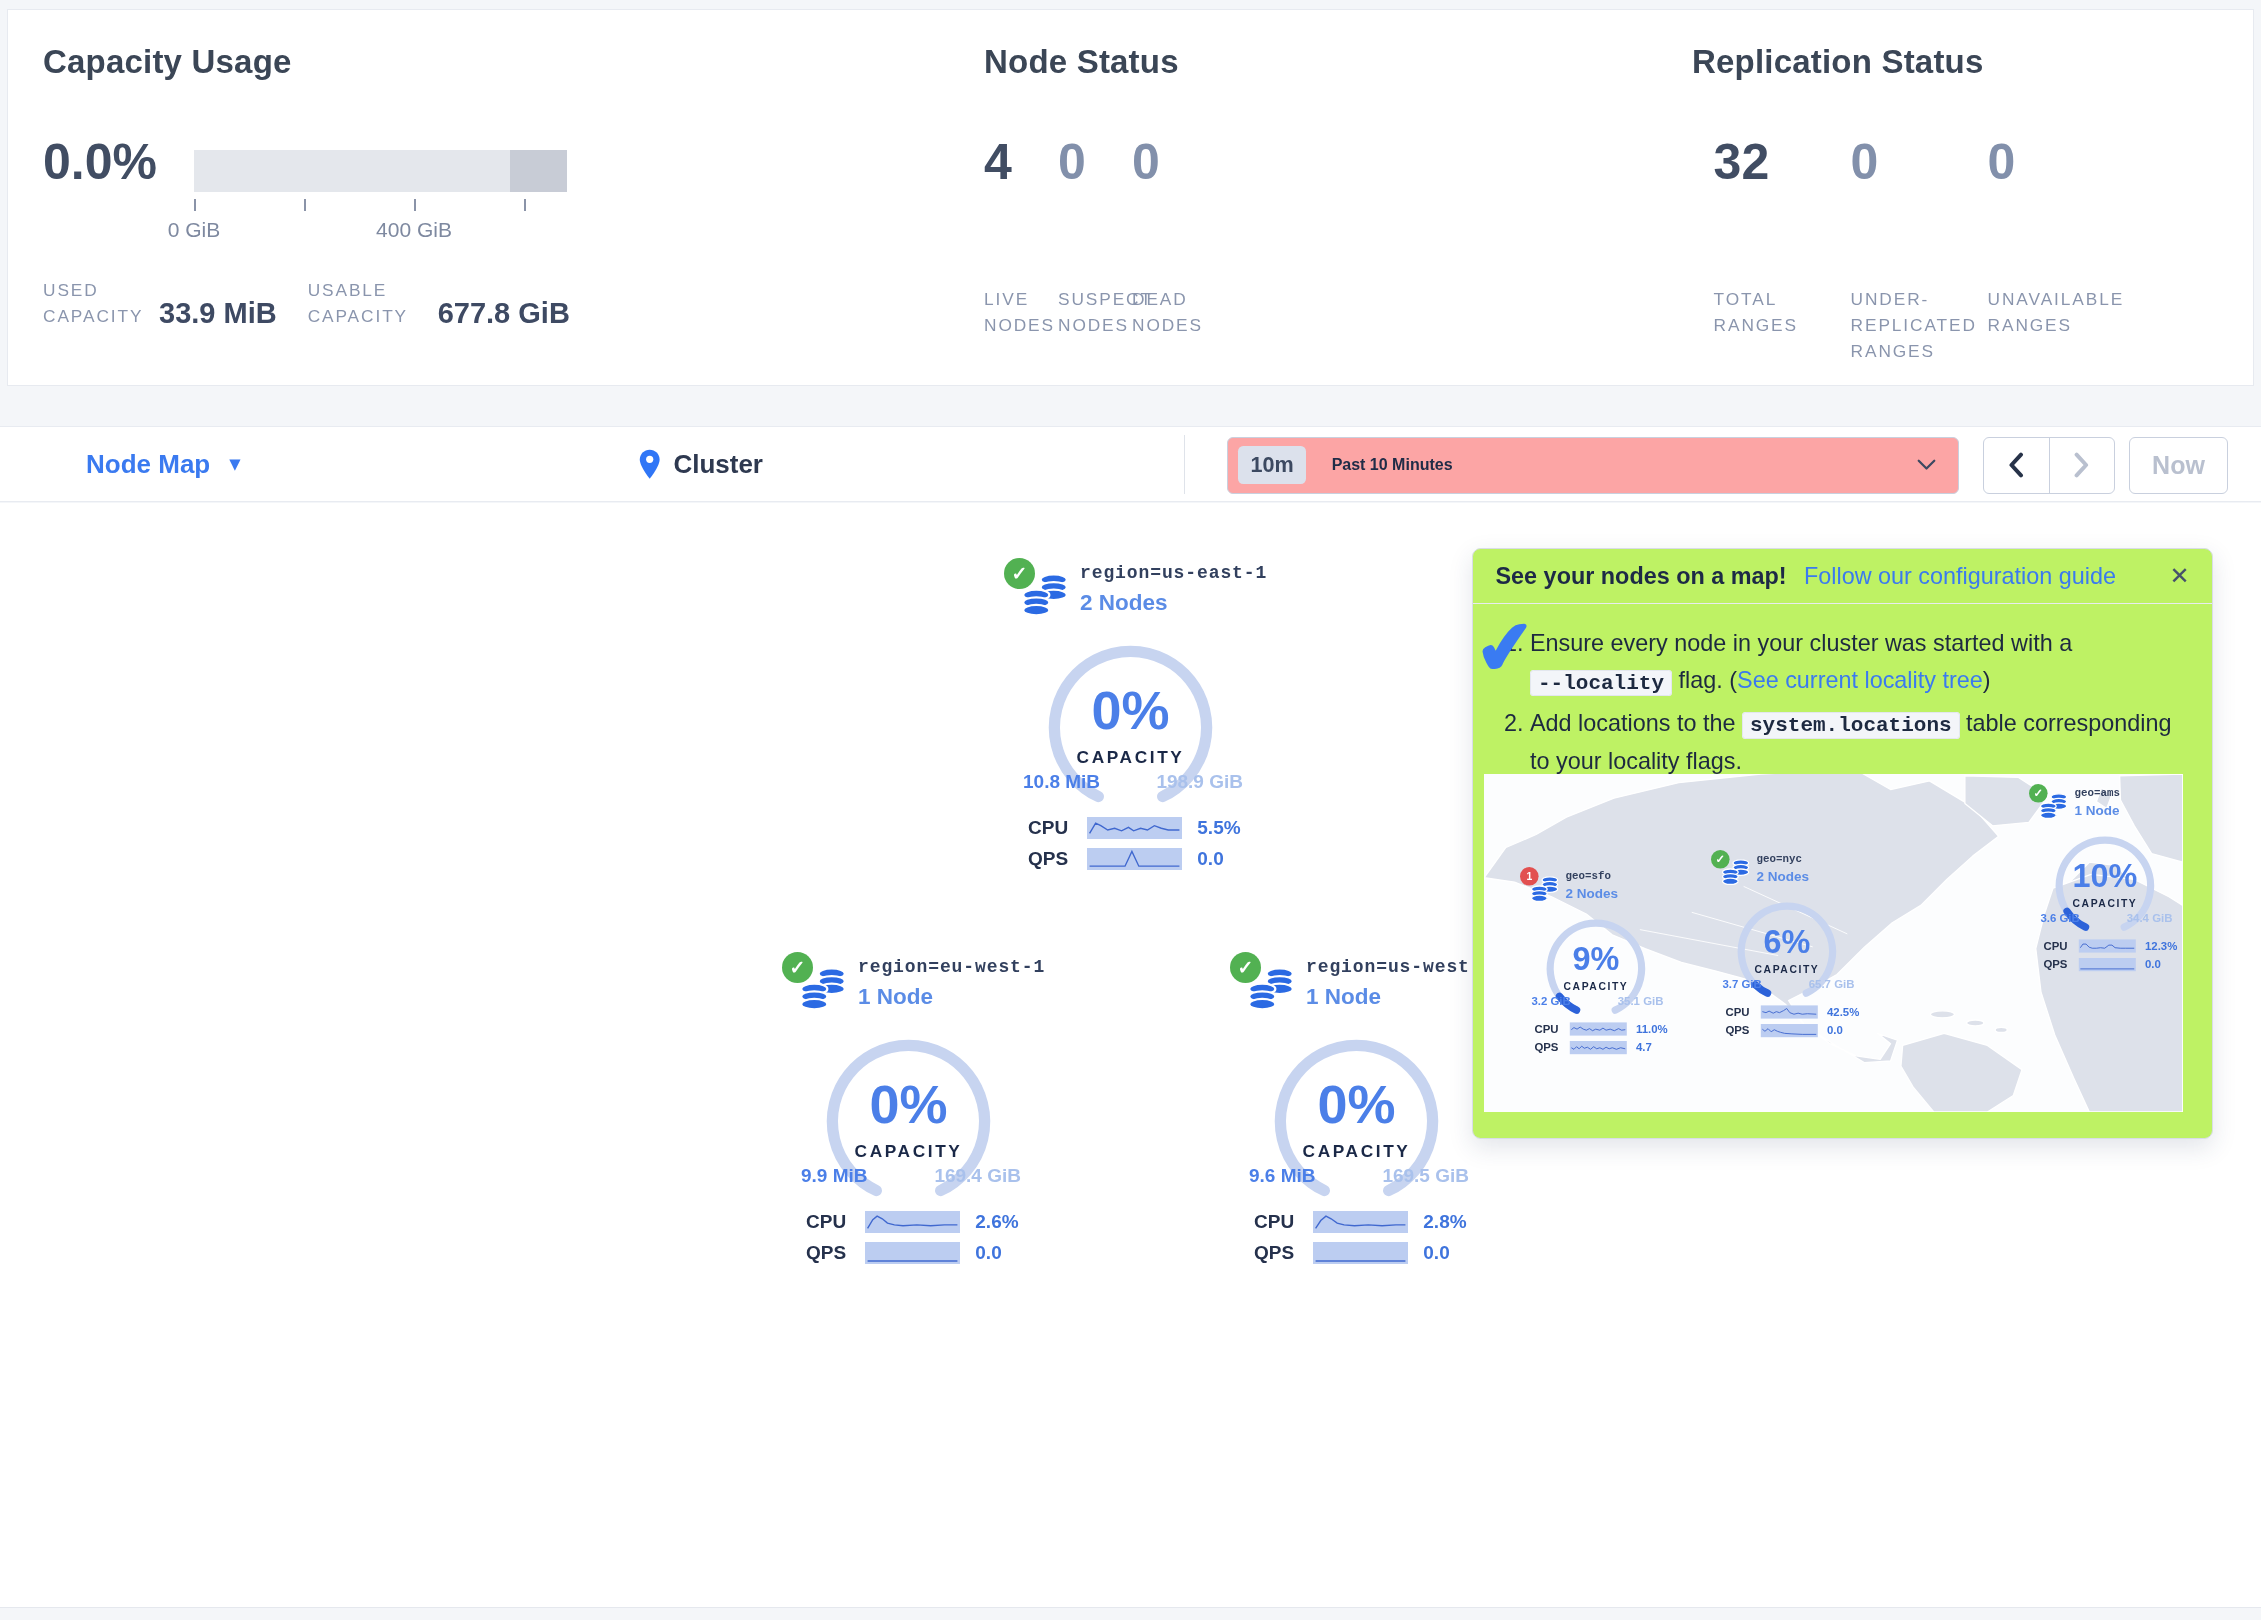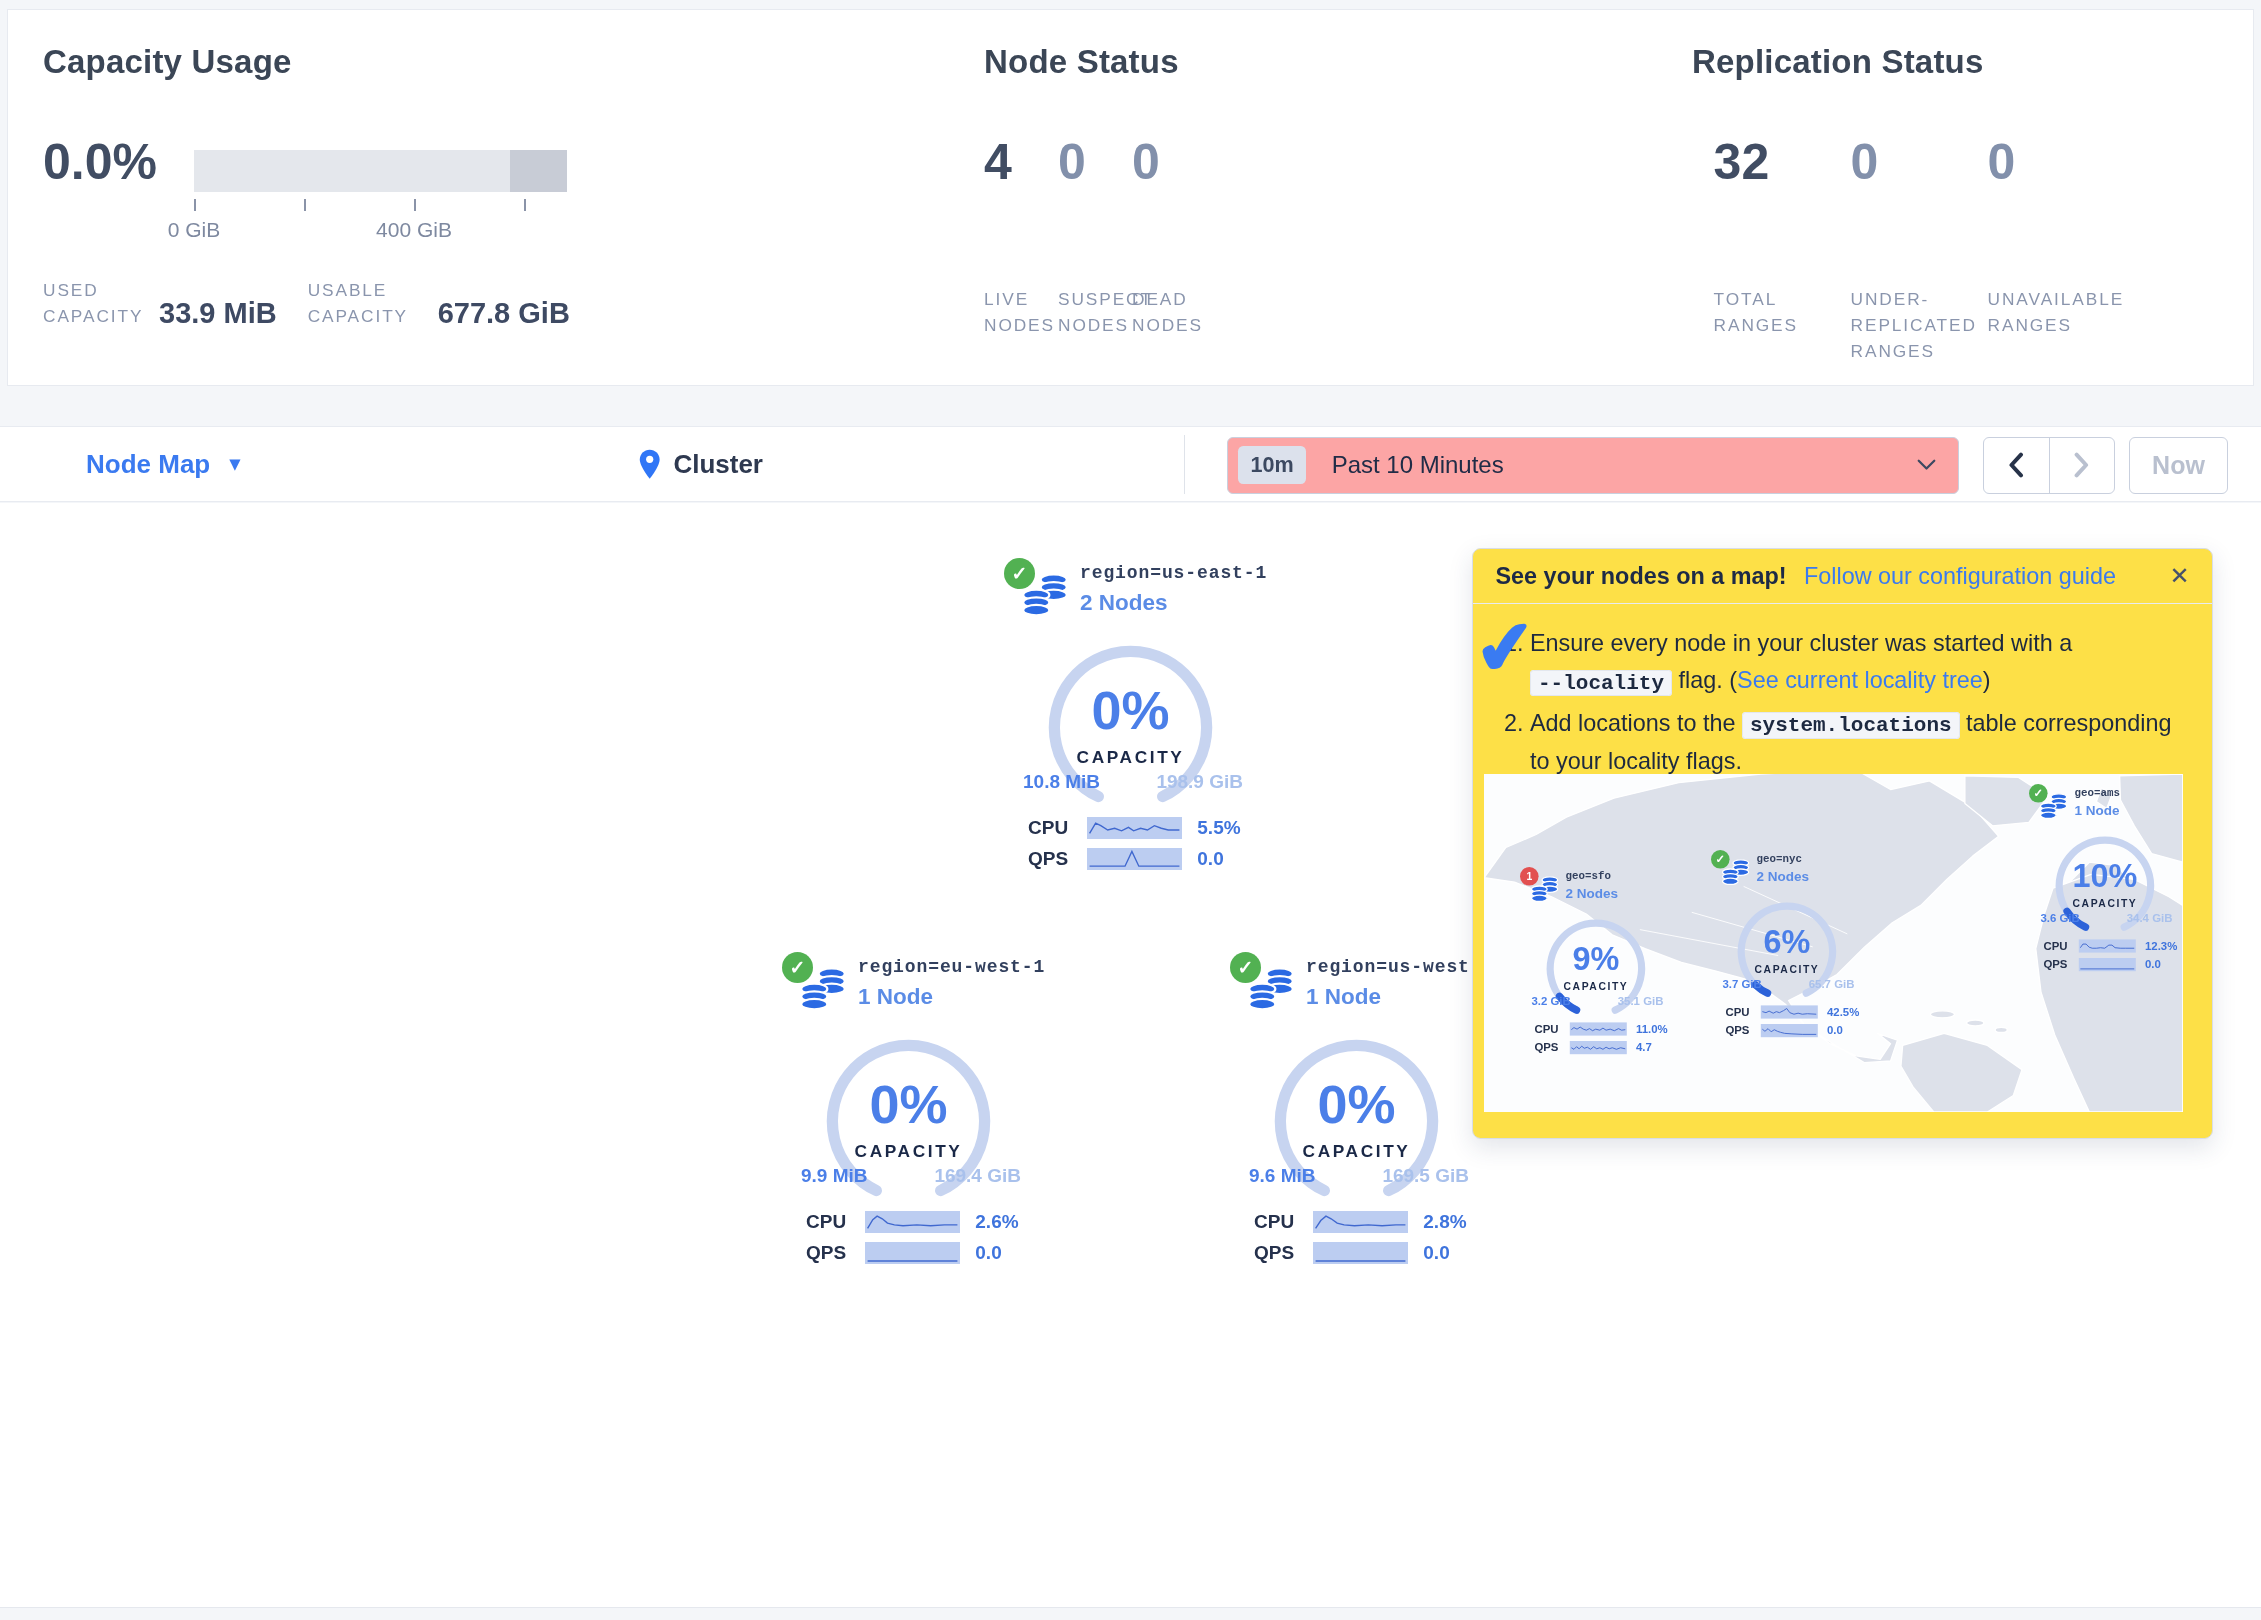--- a/index.html
+++ b/index.html
@@ -58,21 +58,21 @@
   .view-caret { font-size:22.5px; color:#3a7af0; margin-left:19px; }
   .crumb { position:absolute; left:638px; top:0; height:74px; display:flex; align-items:center; }
   .crumb-label { font-size:26px; font-weight:600; color:#2e3950; margin-left:12px; }
   .tb-divider { position:absolute; left:1184px; top:7.8px; width:0.9px; height:59px; background:#dfe3ea; }
   .time-select {
     position:absolute; left:1227px; top:9.5px; width:732px; height:57px;
     border:1.7px solid #c9d0de; border-radius:6px; background:#fca5a5;
     display:flex; align-items:center; padding:0 22.5px 0 10.4px; cursor:pointer;
   }
   .time-badge { background:#dce1ec; border-radius:5.2px; padding:6px 12px; font-size:21.6px; font-weight:700; color:#3c4961; }
-  .time-label { margin-left:26px; font-size:24px; font-weight:400; color:#202c47; }
+  .time-label { margin-left:26px; font-size:16px; font-weight:700; color:#202c47; }
   .time-spacer { flex:1; }
   .nav-arrows {
     position:absolute; left:1983px; top:9.5px; width:132px; height:57px;
     border:1.7px solid #c9d0de; border-radius:6px; background:#fff; display:flex;
   }
   .nav-half { flex:1; display:flex; align-items:center; justify-content:center; cursor:pointer; }
   .nav-half + .nav-half { border-left:0.9px solid #c9d0de; }
   .now-btn {
     position:absolute; left:2129px; top:9.5px; width:99px; height:57px;
     border:1.7px solid #c9d0de; border-radius:6px; background:#fff;
@@ -109,21 +109,21 @@
   .metrics { margin:1.7px 0 0 24px; position:relative; z-index:2; }
   .metric-row { display:flex; align-items:center; height:24px; margin-bottom:7px; }
   .metric-label { width:50px; font-size:19px; font-weight:700; color:#25314c; }
   .spark { width:95px; height:22.5px; background:#bccdf1; margin-left:8.7px; }
   .spark svg { display:block; width:100%; height:100%; }
   .metric-val { margin-left:15.6px; font-size:19px; font-weight:700; color:#3f74dd; }
 
   
   .popup {
     position:absolute; left:1472px; top:548px; width:741px; height:591px;
-    background:#fde047; border:0.9px solid #d8dde6; border-radius:8.7px;
+    background:#bef264; border:0.9px solid #d8dde6; border-radius:8.7px;
     box-shadow:0 8.7px 24px rgba(40,55,90,.13); z-index:5;
   }
   .popup-head {
     height:55px; display:flex; align-items:center; padding:0 22.5px;
     border-bottom:0.9px solid #e8ebf1;
   }
   .popup-title { font-size:23.4px; font-weight:700; color:#1d2a46; }
   .popup-link { font-size:23.4px; color:#3a7af0; margin-left:17.3px; cursor:pointer; }
   .popup-close { margin-left:auto; font-size:24px; color:#46526b; cursor:pointer; }
   .popup-steps { padding:21px 22.5px 0 31px; }

